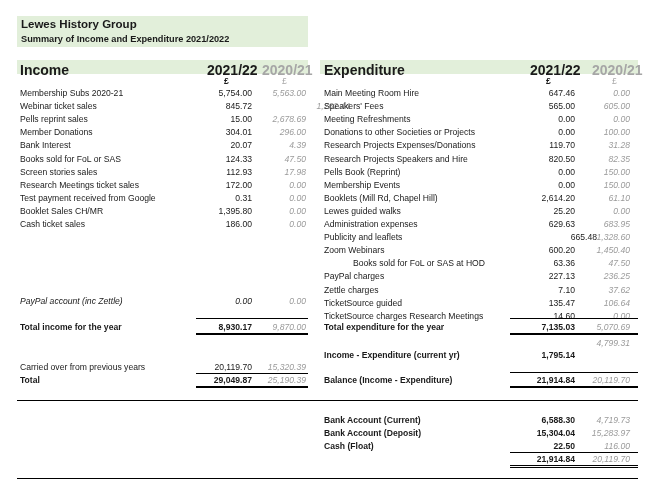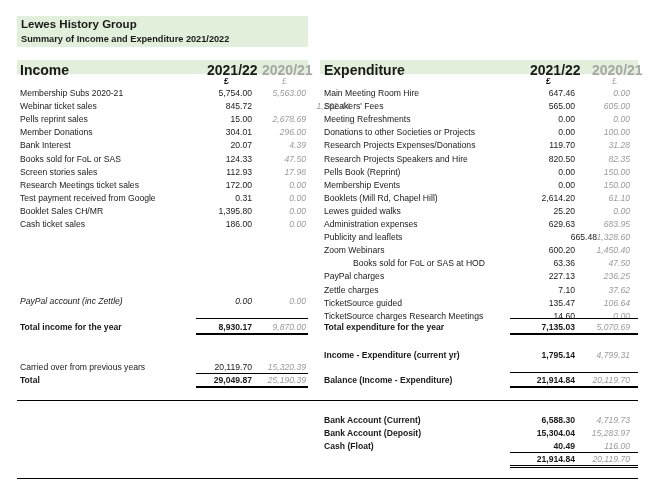--- a/index.html
+++ b/index.html
@@ -155,39 +155,39 @@
 <div class="line" style="left:196px;top:386px;width:112px;height:2px;"></div>
 
 <div class="line" style="left:510px;top:318px;width:128px;height:1px;"></div>
 <div class="lbl abs b" style="left:324px;top:322px;">Total expenditure for the year</div>
 <div class="cur abs b" style="left:505px;top:322px;">7,135.03</div>
 <div class="prv abs" style="left:570px;top:322px;">5,070.69</div>
 <div class="line" style="left:510px;top:333px;width:128px;height:2px;"></div>
 
 <div class="lbl abs b" style="left:324px;top:350px;">Income - Expenditure (current yr)</div>
 <div class="cur abs b" style="left:505px;top:350px;">1,795.14</div>
-<div class="prv abs" style="left:570px;top:350px;">4,799.31</div>
+<div class="prv abs" style="left:570px;top:338px;">4,799.31</div>
 
 <div class="line" style="left:510px;top:372px;width:128px;height:1px;"></div>
 <div class="lbl abs b" style="left:324px;top:375px;">Balance (Income - Expenditure)</div>
 <div class="cur abs b" style="left:505px;top:375px;">21,914.84</div>
 <div class="prv abs" style="left:570px;top:375px;">20,119.70</div>
 <div class="line" style="left:510px;top:386px;width:128px;height:2px;"></div>
 
 <div class="line" style="left:17px;top:400px;width:621px;height:1px;"></div>
 
 <div id="acct-rows">
     <div class="lbl abs b" style="left: 324px; top: 415px;">Bank Account (Current)</div>
     <div class="cur abs b" style="left: 505px; top: 415px;">6,588.30</div>
     <div class="prv abs" style="left: 570px; top: 415px;">4,719.73</div>
     <div class="lbl abs b" style="left: 324px; top: 428px;">Bank Account (Deposit)</div>
     <div class="cur abs b" style="left: 505px; top: 428px;">15,304.04</div>
     <div class="prv abs" style="left: 570px; top: 428px;">15,283.97</div>
     <div class="lbl abs b" style="left: 324px; top: 441px;">Cash (Float)</div>
-    <div class="cur abs b" style="left: 505px; top: 441px;">40.49</div>
+    <div class="cur abs b" style="left: 505px; top: 441px;">22.50</div>
     <div class="prv abs" style="left: 570px; top: 441px;">116.00</div>
   </div>
 <div class="line" style="left:510px;top:452px;width:128px;height:1px;"></div>
 <div class="cur abs b" style="left:505px;top:454px;">21,914.84</div>
 <div class="prv abs" style="left:570px;top:454px;">20,119.70</div>
 <div class="line" style="left:510px;top:465px;width:128px;height:1px;"></div>
 <div class="line" style="left:510px;top:467px;width:128px;height:1px;"></div>
 
 <div class="line" style="left:17px;top:478px;width:621px;height:1px;"></div>
 

